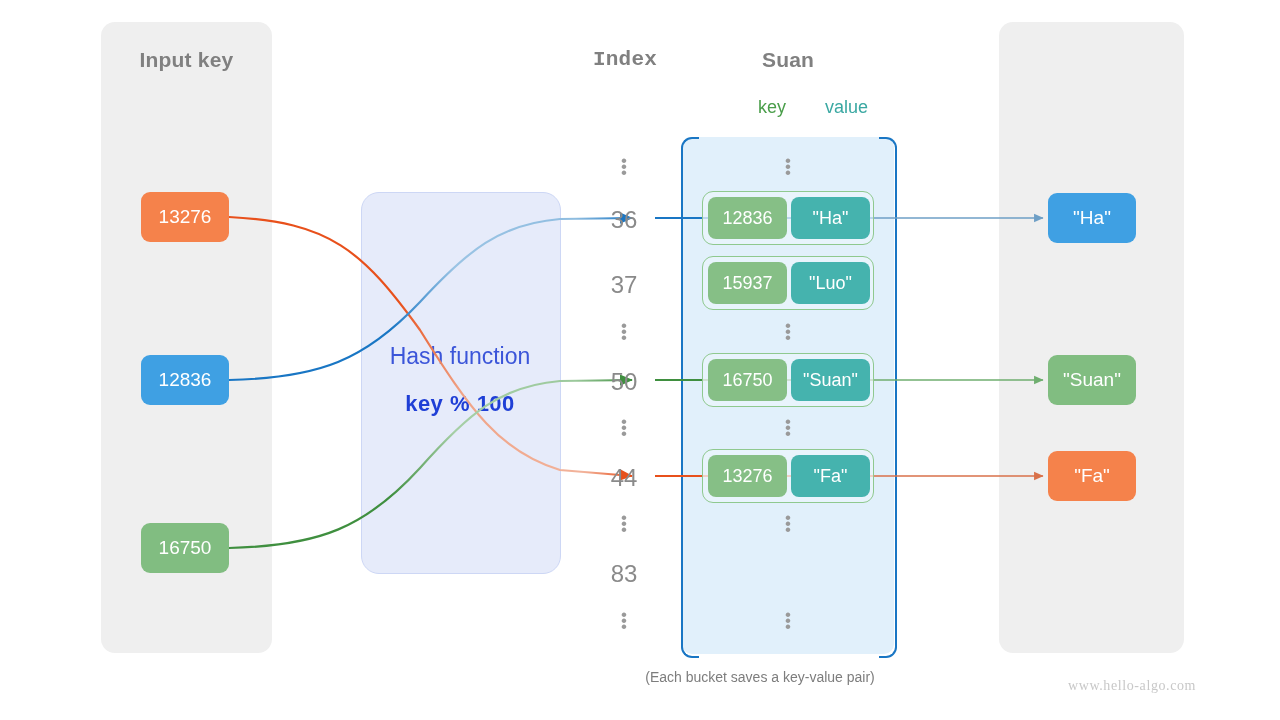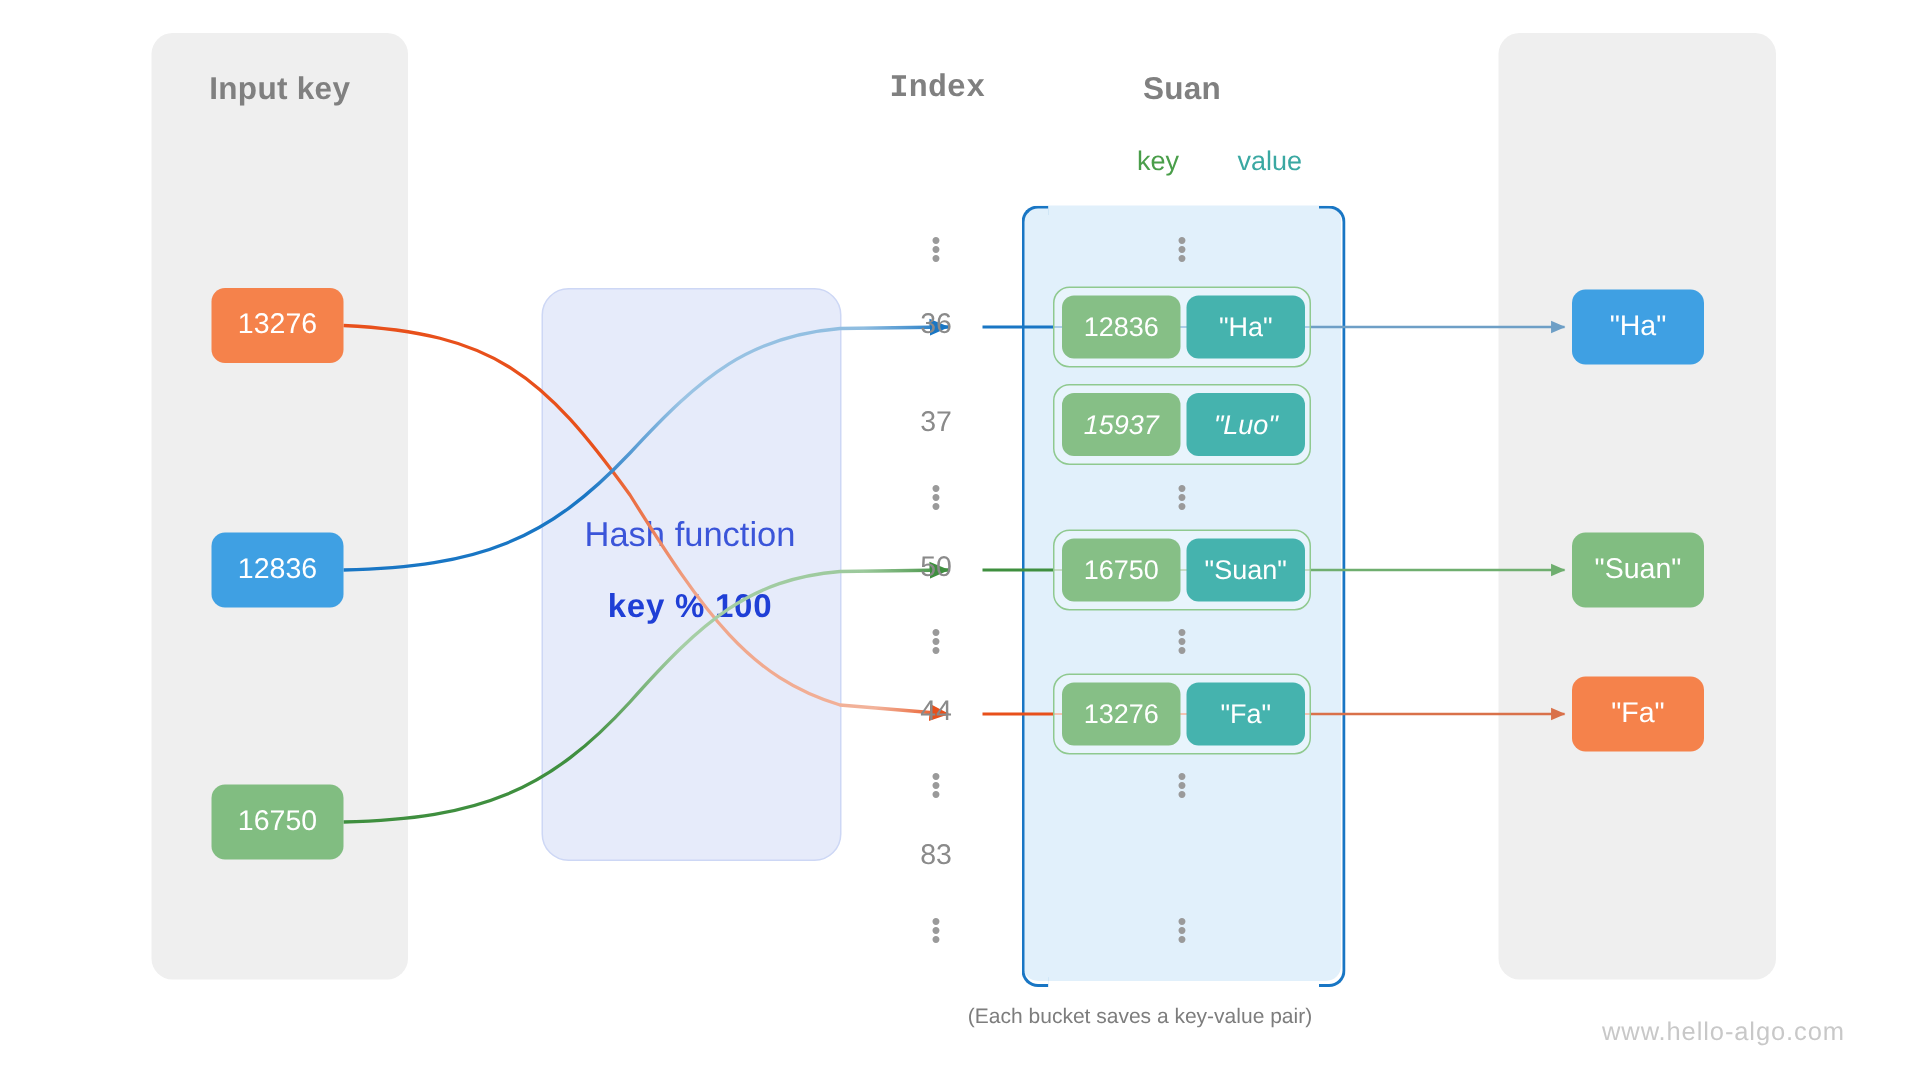--- a/index.html
+++ b/index.html
@@ -29,30 +29,30 @@
   .bracket.right{left:879px;border-left:none;border-top-left-radius:0;border-bottom-left-radius:0;}
 
   .bucket{position:absolute;left:702px;width:172px;height:54px;
           border:1.5px solid #8fc98f;border-radius:11px;box-sizing:border-box;
           background:rgba(255,255,255,.25);}
   .cell{position:absolute;top:5px;height:42px;border-radius:8px;color:#fff;
         display:flex;align-items:center;justify-content:center;font-size:18px;}
   .cell.k{left:5px;width:79px;background:#86bf86;}
   .cell.v{left:88px;width:79px;background:#45b3ae;}
 
-  .idx{position:absolute;width:64px;text-align:center;font-size:19px;color:#8a8a8a;}
+  .idx{position:absolute;width:64px;text-align:center;font-size:24px;color:#8a8a8a;}
   .dots{position:absolute;width:64px;text-align:center;color:#9a9a9a;
         font-size:17px;line-height:6px;letter-spacing:0;}
   .dots span{display:block;}
 
   .colhdr{position:absolute;font-size:18px;text-align:right;}
   .caption{position:absolute;left:440px;top:669px;width:640px;text-align:center;
            font-size:14px;color:#7d7d7d;}
-  .watermark{position:absolute;left:1068px;top:678px;font-size:17px;color:#c8c8c8;
-             font-family:Liberation Sans, sans-serif;letter-spacing:.6px;}
+  .watermark{position:absolute;left:1068px;top:678px;font-size:14px;color:#c8c8c8;
+             font-family:Liberation Serif, serif;letter-spacing:.6px;}
   svg.ov{position:absolute;left:0;top:0;width:1280px;height:720px;pointer-events:none;}
 </style>
 </head>
 <body>
 
 <div id="stage">
 
   <div class="panel" style="left:101px;top:22px;width:171px;height:631px;"></div>
   <div class="panel-title" style="left:101px;top:48px;width:171px;">Input key</div>
 
@@ -195,21 +195,21 @@
   <div class="dots" style="left:756px;top:612px;">
     <span>•</span>
       <span>•</span>
       <span>•</span>
     </div>
 
   <div class="bucket" style="top:191px;">
     <div class="cell k">12836</div>
     <div class="cell v">"Ha"</div>
   </div>
-  <div class="bucket" style="top:256px;font-style:italic;">
+  <div class="bucket" style="top:256px;">
     <div class="cell k">15937</div>
     <div class="cell v">"Luo"</div>
   </div>
   <div class="bucket" style="top:353px;">
     <div class="cell k">16750</div>
     <div class="cell v">"Suan"</div>
   </div>
   <div class="bucket" style="top:449px;">
     <div class="cell k">13276</div>
     <div class="cell v">"Fa"</div>

